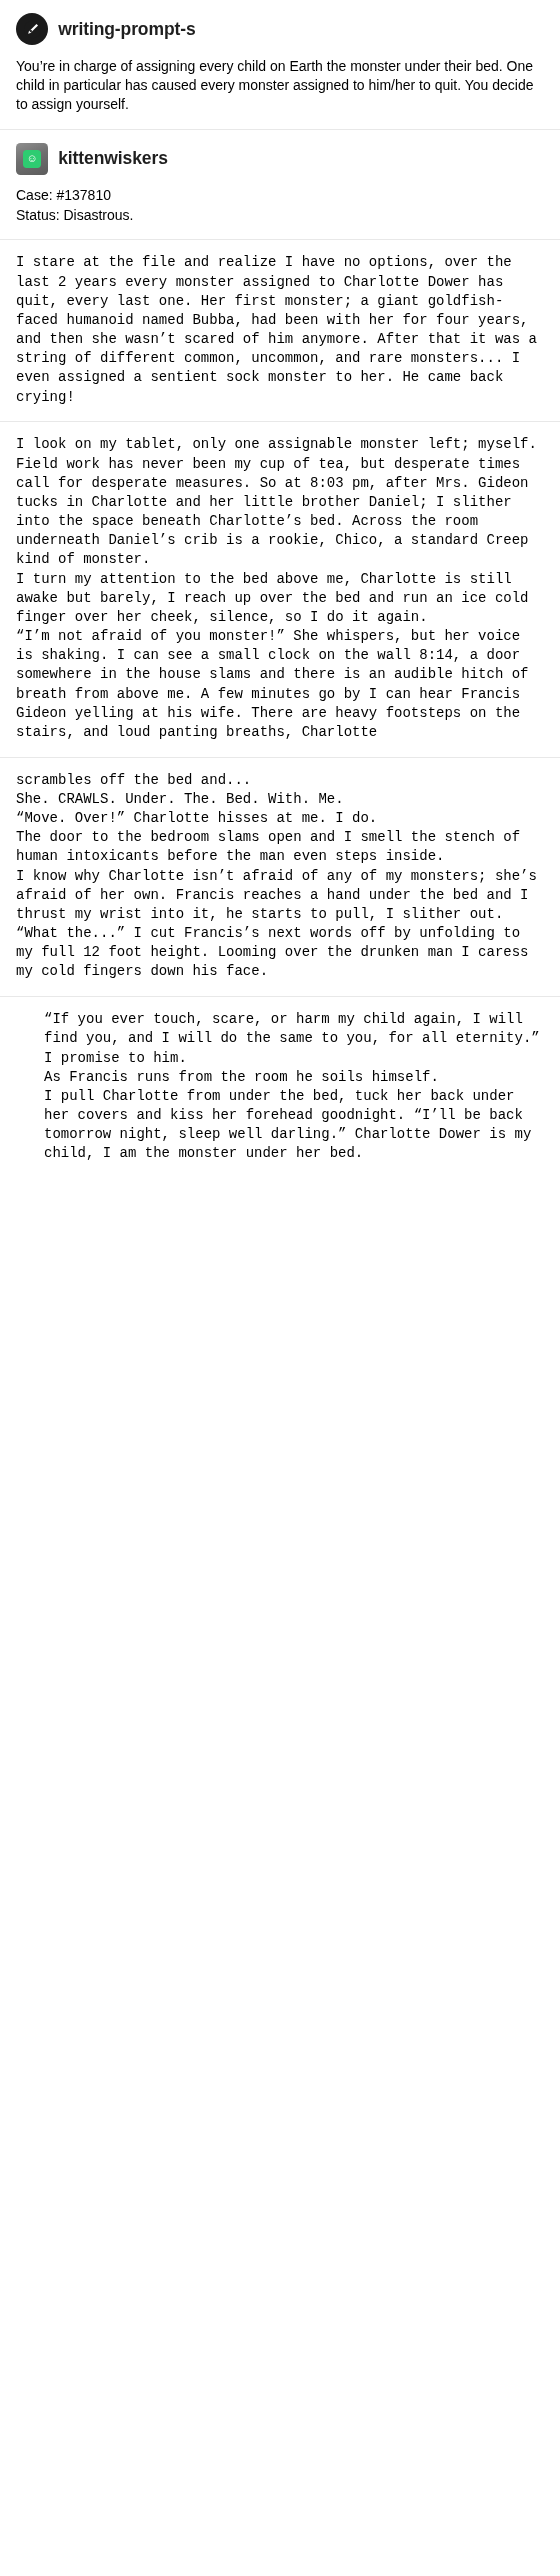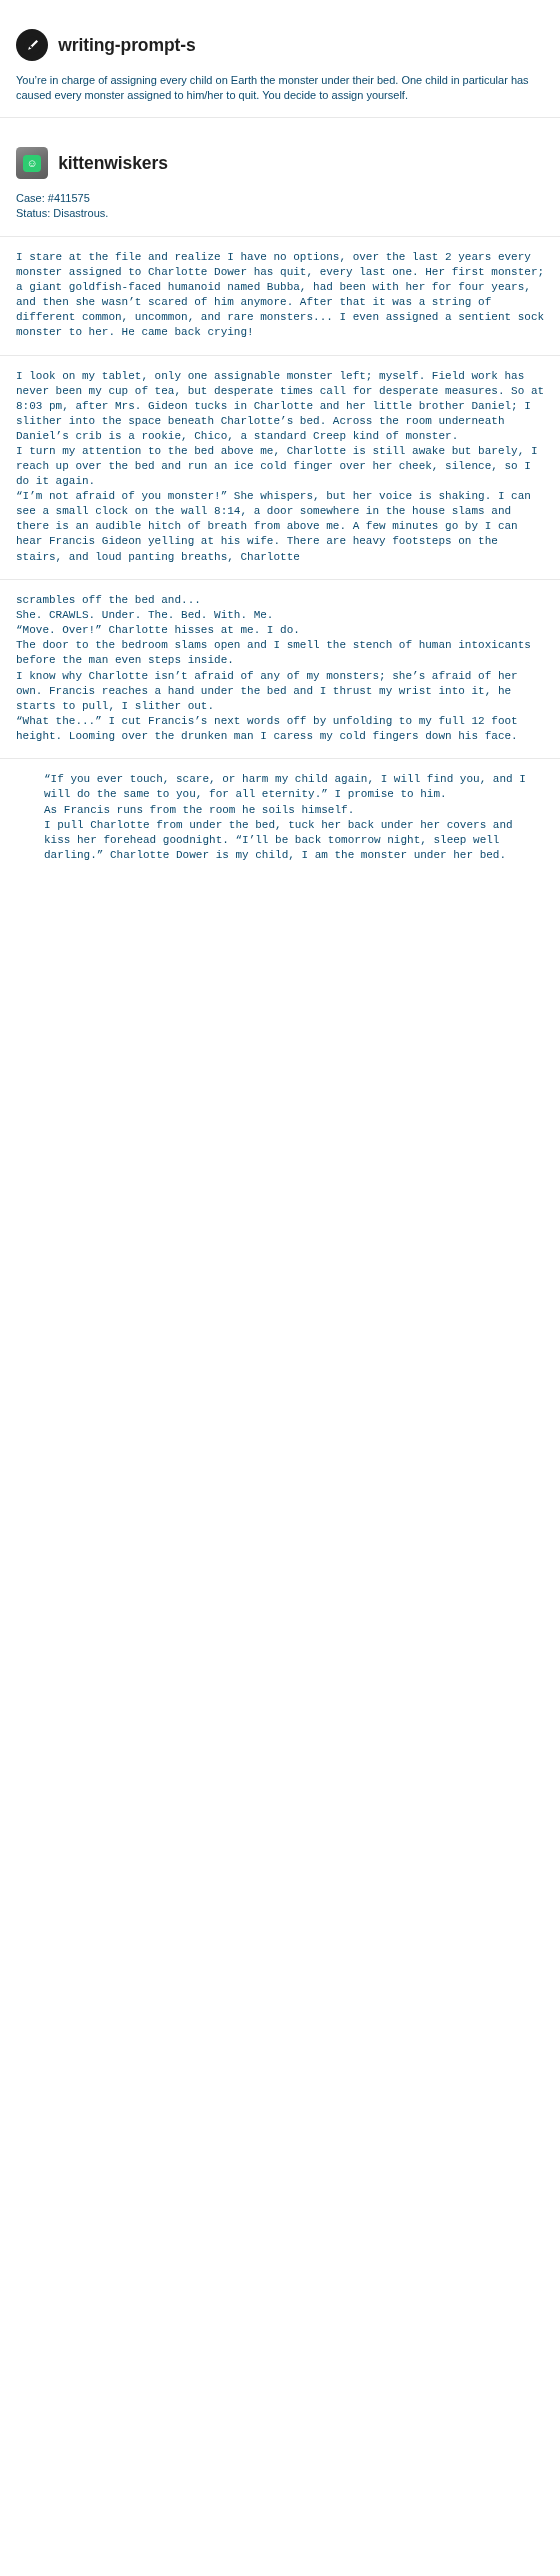--- a/index.html
+++ b/index.html
@@ -15,21 +15,20 @@
   .post {
     width: 561px;
     box-sizing: border-box;
     background: #ffffff;
   }
   .author-row {
     display: flex;
     align-items: center;
     gap: 10.2px;
     padding: 13px 16px 4.4px 16px;
-    margin-top: 16px;
   }
   .avatar {
     width: 32px;
     height: 32px;
     border-radius: 4.4px;
     flex: 0 0 32px;
     display: flex;
     align-items: center;
     justify-content: center;
     overflow: hidden;
@@ -54,23 +53,23 @@
     font-size: 11px;
     line-height: 1;
   }
   .author-name {
     font-size: 17.5px;
     font-weight: bold;
     color: #1f1f1f;
     letter-spacing: -0.1px;
   }
   .body-text {
-    font-size: 11px;
+    font-size: 14px;
     line-height: 1.37;
-    color: #0c4a6e;
+    color: #000000;
     white-space: pre-wrap;
     padding: 7.3px 16px 14.6px 16px;
     border-bottom: 1.5px solid #e8e8e8;
   }
   .body-text.no-rule {
     border-bottom: none;
     padding-left: 44px;
   }
   .body-text.top-pad {
     padding-top: 13px;
@@ -94,21 +93,21 @@
     <div class="author-name">writing-prompt-s</div>
   </div>
   <div class="body-text">You’re in charge of assigning every child on Earth the monster under their bed. One child in particular has caused every monster assigned to him/her to quit. You decide to assign yourself.</div>
 
   <div class="author-row">
     <div class="avatar avatar-kitten">
       <div class="inner">☺</div>
     </div>
     <div class="author-name">kittenwiskers</div>
   </div>
-  <div class="body-text">Case: #411575
+  <div class="body-text">Case: #137810
 Status: Disastrous.</div>
 
   <div class="body-text top-pad">I stare at the file and realize I have no options, over the last 2 years every monster assigned to Charlotte Dower has quit, every last one. Her first monster; a giant goldfish-faced humanoid named Bubba, had been with her for four years, and then she wasn’t scared of him anymore. After that it was a string of different common, uncommon, and rare monsters... I even assigned a sentient sock monster to her. He came back crying!</div>
   <div class="body-text top-pad">I look on my tablet, only one assignable monster left; myself. Field work has never been my cup of tea, but desperate times call for desperate measures. So at 8:03 pm, after Mrs. Gideon tucks in Charlotte and her little brother Daniel; I slither into the space beneath Charlotte’s bed. Across the room underneath Daniel’s crib is a rookie, Chico, a standard Creep kind of monster.
 I turn my attention to the bed above me, Charlotte is still awake but barely, I reach up over the bed and run an ice cold finger over her cheek, silence, so I do it again.
 “I’m not afraid of you monster!” She whispers, but her voice is shaking. I can see a small clock on the wall 8:14, a door somewhere in the house slams and there is an audible hitch of breath from above me. A few minutes go by I can hear Francis Gideon yelling at his wife. There are heavy footsteps on the stairs, and loud panting breaths, Charlotte</div>
   <div class="body-text top-pad">scrambles off the bed and...
 She. CRAWLS. Under. The. Bed. With. Me.
 “Move. Over!” Charlotte hisses at me. I do.
 The door to the bedroom slams open and I smell the stench of human intoxicants before the man even steps inside.

